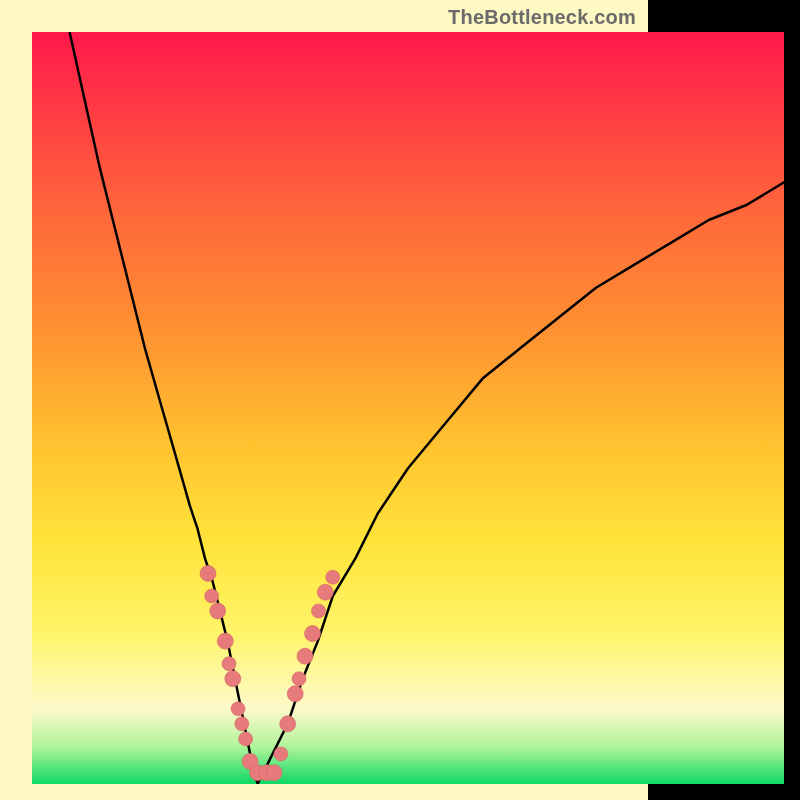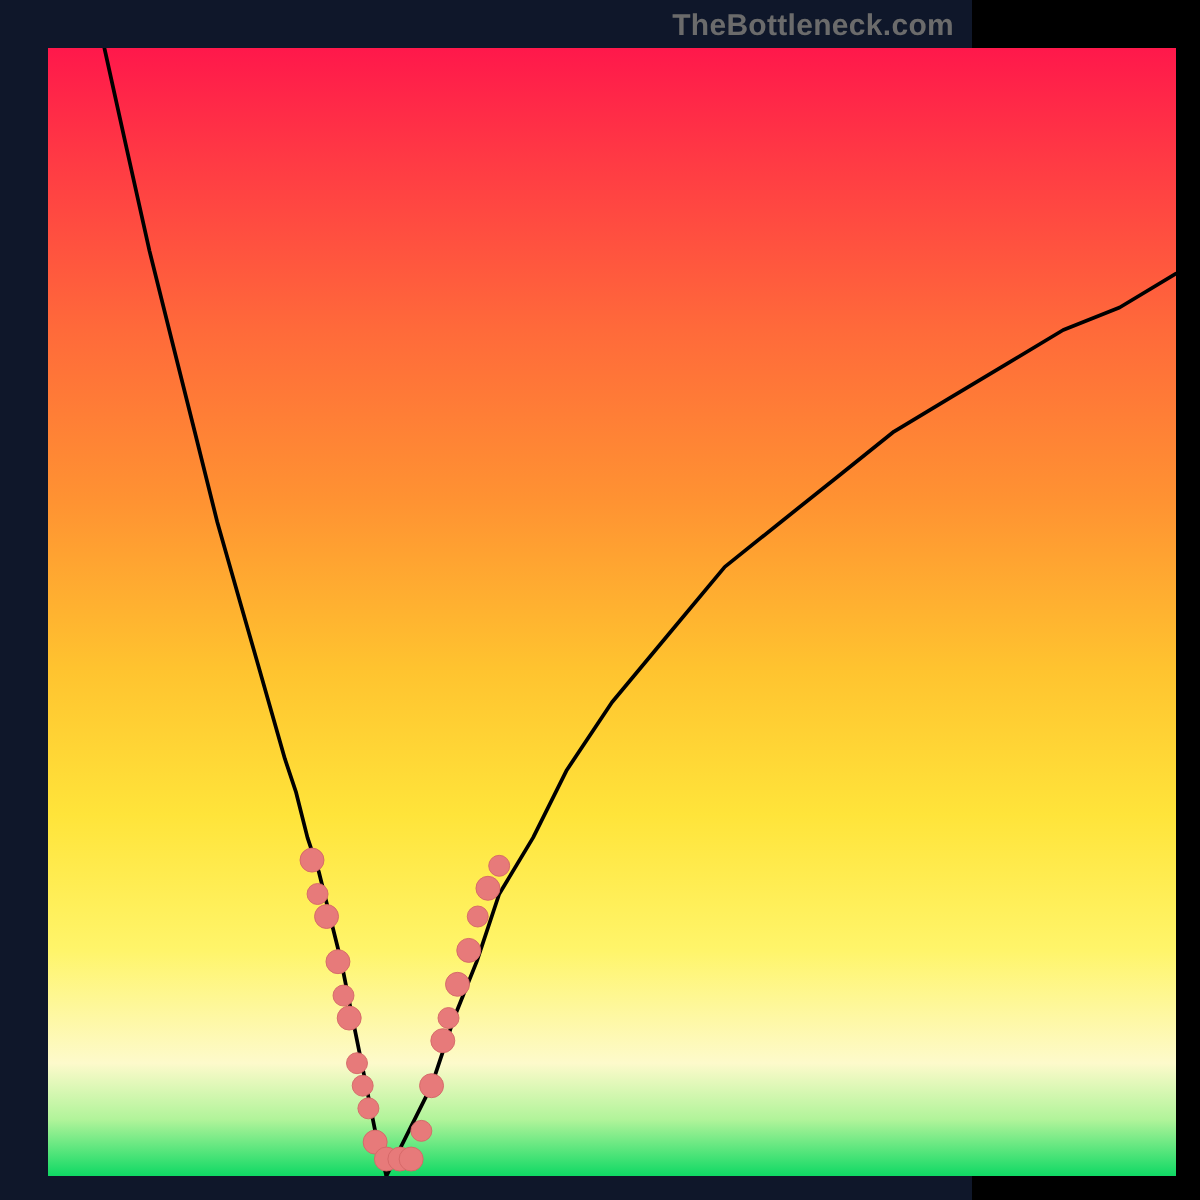--- a/index.html
+++ b/index.html
@@ -7,21 +7,21 @@
     padding: 0;
     width: 800px;
     height: 800px;
     overflow: hidden;
     background: #000;
   }
   .frame {
     position: absolute;
     left: 0; top: 0;
     width: 648px; height: 800px;
-    background: #0f172a;
+    background: #fef9c3;
     text-align: right;
   }
   .plot-area {
     position: absolute;
     left: 32px;
     top: 32px;
     width: 752px;
     height: 752px;
     
     background: linear-gradient(

